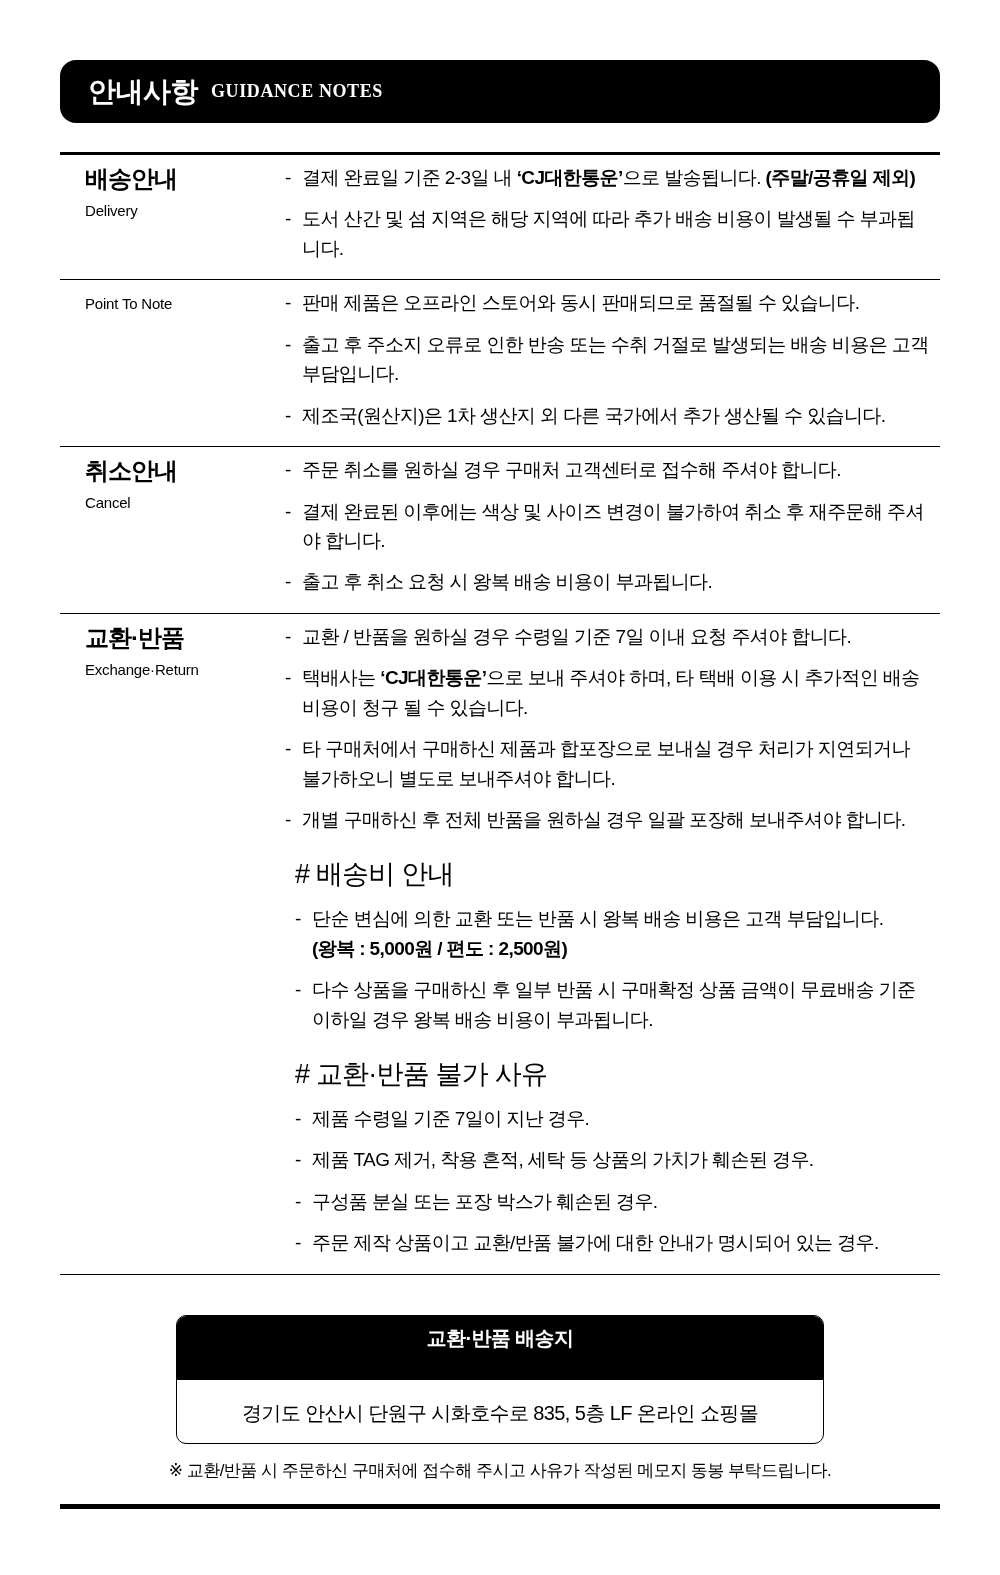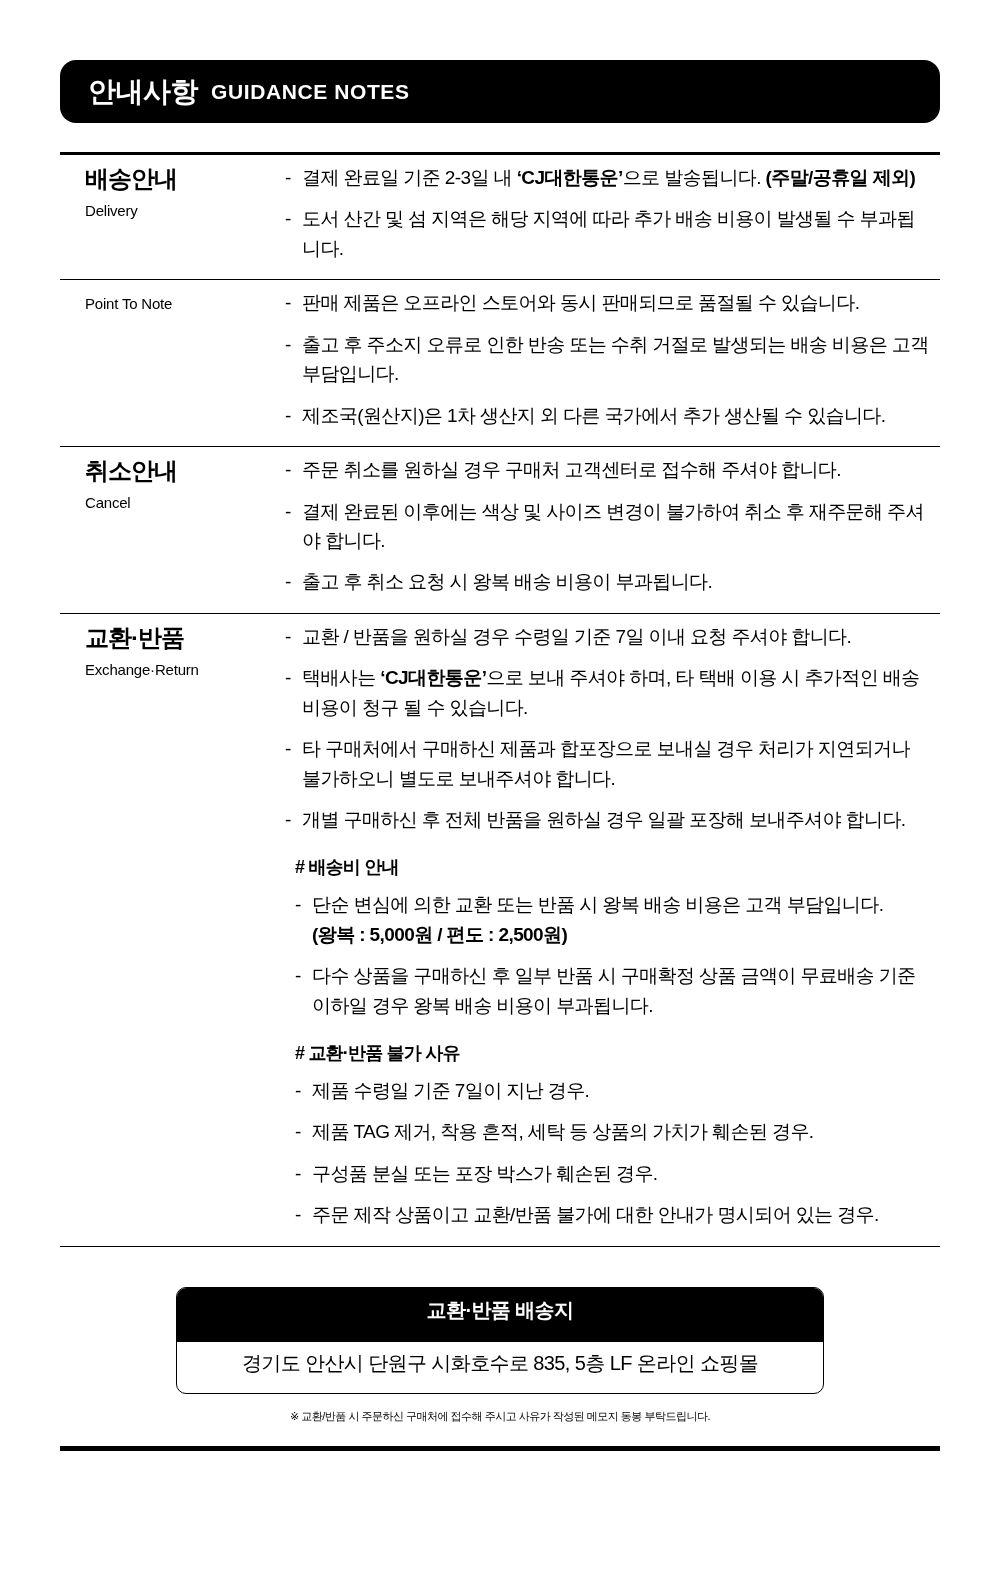--- a/index.html
+++ b/index.html
@@ -14,55 +14,55 @@
 
   
   .header-bar {
     margin-top: 60px; height: 63px;
     background: #000; border-radius: 16px;
     display: flex; align-items: center;
     padding: 0 28px; gap: 13px; color: #fff;
   }
   .header-bar { line-height: 63px; }
   .header-title { font-size: 28px; font-weight: 800; letter-spacing: -0.5px; }
-  .header-sub { font-size: 21px; font-weight: 600; letter-spacing: 0.6px; }
+  .header-sub { font-size: 18px; font-weight: 600; letter-spacing: 0.6px; font-family: Liberation Serif, serif; }
 
   
   .rule-top { margin-top: 29px; border-top: 3px solid #000; }
   .bottom-rule { margin-top: 22px; border-top: 5px solid #000; }
 
   
   .sec { display: flex; padding: 8px 0 16px; border-bottom: 1.5px solid #000; }
   .sec-left { width: 225px; flex: none; padding-left: 25px; }
   .sec-title { font-size: 24px; font-weight: 800; letter-spacing: -1px; }
   .sec-sub { font-size: 15px; margin-top: 7px; color: #000000; letter-spacing: -0.2px; }
   .sec-right { flex: 1; padding-right: 8px; font-size: 19px; line-height: 1.55; letter-spacing: -0.6px; }
   .bullet { display: flex; margin-bottom: 12px; }
   .bullet:last-child { margin-bottom: 0; }
   .dash { flex: none; width: 17px; }
   .txt { flex: 1; }
   .txt b { font-weight: 800; }
 
   .subsec { margin-top: 20px; padding-left: 10px; }
-  .subsec-heading { font-size: 18px; font-weight: 700; letter-spacing: -0.8px; margin-bottom: 8px; }
+  .subsec-heading { font-size: 27px; font-weight: 400; letter-spacing: -0.8px; margin-bottom: 8px; }
 
   
   .addr-box {
     width: 648px; margin: 40px auto 0;
     border: 1.5px solid #000; border-radius: 10px;
     overflow: hidden; text-align: center;
   }
   .addr-head {
     background: #000; color: #fff;
     font-size: 20px; font-weight: 800; letter-spacing: -0.6px;
-    padding: 9px 0 18px;
+    padding: 9px 0 28px;
   }
-  .addr-body { font-size: 20px; letter-spacing: -0.6px; padding: 8px 0 16px; }
+  .addr-body { font-size: 20px; letter-spacing: -0.6px; padding: 20px 0 16px; }
 
-  .footnote { text-align: center; font-size: 11px; letter-spacing: -0.5px; margin-top: 15px; }
+  .footnote { text-align: center; font-size: 17px; letter-spacing: -0.5px; margin-top: 15px; }
 </style>
 </head>
 <body>
 
 <div class="wrap">
 
   <div class="header-bar">
     <span class="header-title">안내사항</span>
     <span class="header-sub">GUIDANCE NOTES</span>
   </div>

